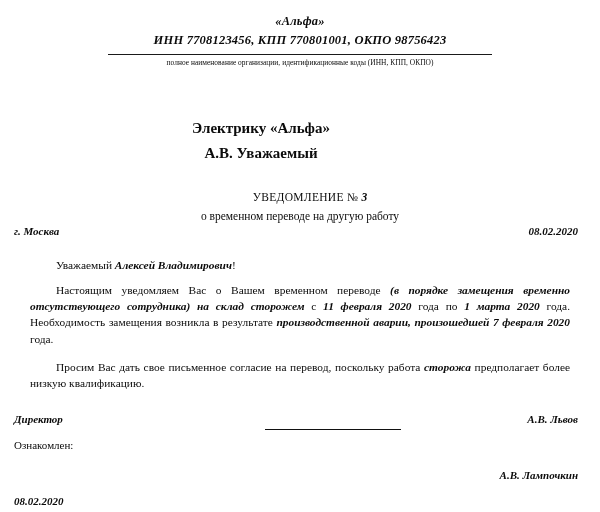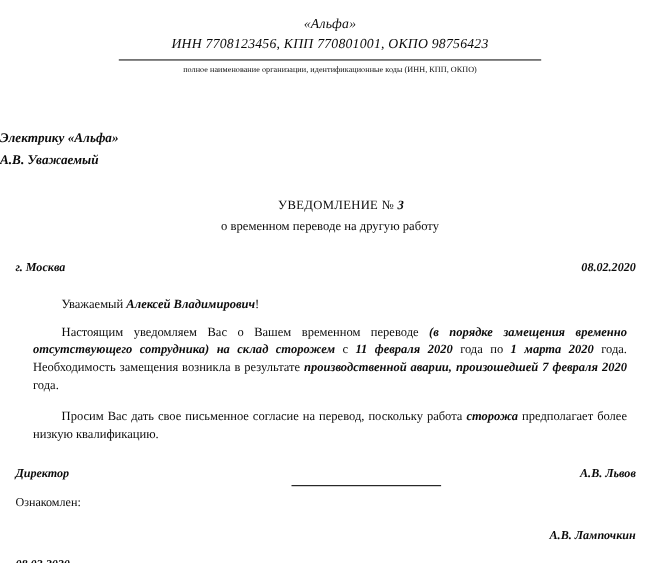--- a/index.html
+++ b/index.html
@@ -25,28 +25,28 @@
     padding: 0;
   }
 
   
   .header {
     text-align: center;
     padding-top: 14px;
   }
   .org-name {
     font-size: 12.5px;
-    font-weight: normal;
+    font-weight: bold;
     font-style: italic;
     line-height: 1.25;
     letter-spacing: 0.2px;
   }
   .org-codes {
     font-size: 12.5px;
-    font-weight: normal;
+    font-weight: bold;
     font-style: italic;
     line-height: 1.3;
     margin-top: 2px;
     letter-spacing: 0.2px;
   }
   .header-rule {
     width: 384px;
     margin: 6px auto 0 auto;
     border: 0;
     border-top: 1px solid #1a1a1a;
@@ -56,23 +56,22 @@
     font-size: 7.4px;
     line-height: 1.2;
     margin-top: 4px;
     letter-spacing: 0.05px;
   }
 
   
   .addressee {
     margin-top: 48px;
     padding-right: 78px;
-    text-align: left;
-    font-size: 12px;
-    font-style: italic;
+    text-align: center;
+    font-size: 15px;
     font-weight: bold;
     line-height: 1.65;
   }
 
   
   .doc-title {
     text-align: center;
     margin-top: 24px;
     font-size: 11.5px;
     line-height: 1.5;
@@ -88,21 +87,20 @@
   .doc-title .t-sub {
     display: block;
     margin-top: 1px;
   }
 
   
   .city-date {
     display: flex;
     justify-content: space-between;
     align-items: baseline;
-    margin-top: 22px;
     padding: 0 22px 0 14px;
     font-size: 11px;
     font-style: italic;
     font-weight: bold;
     gap: 36px;
   }
 
   
   .body-block {
     margin-top: 20px;

